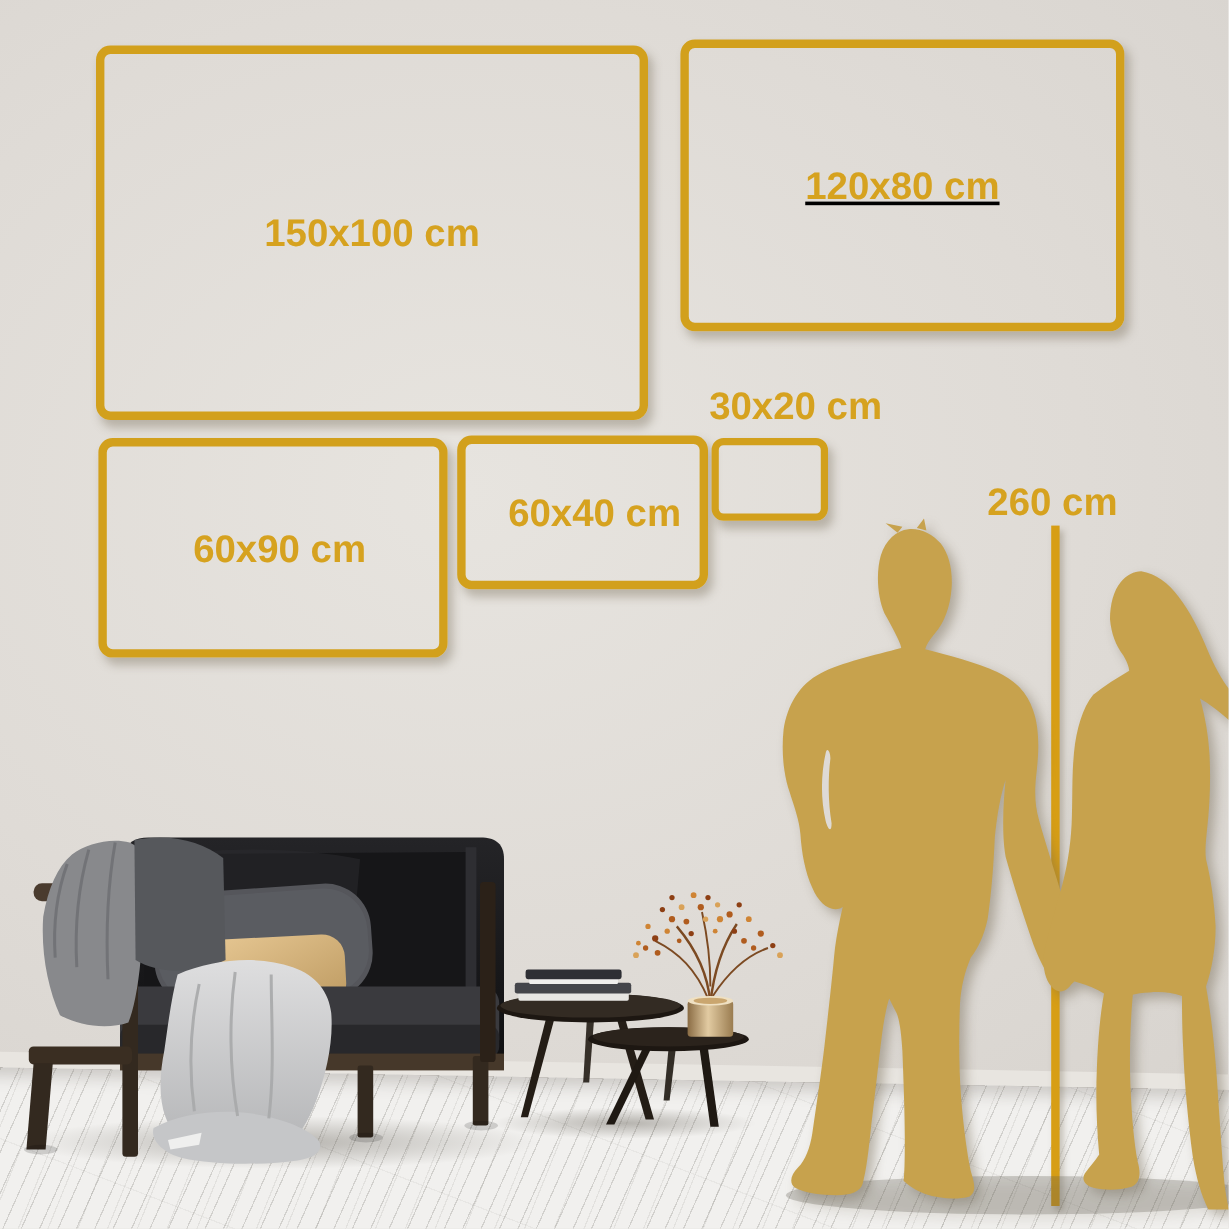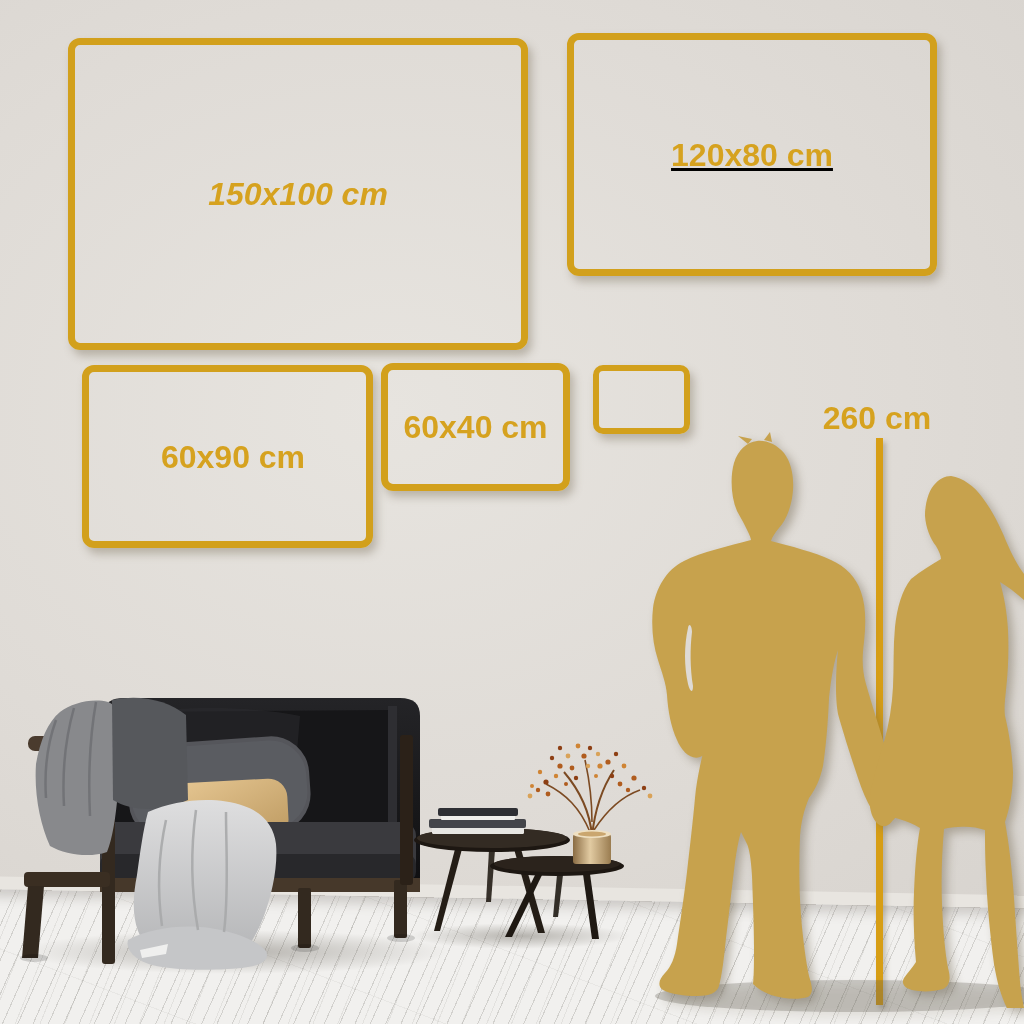--- a/index.html
+++ b/index.html
@@ -12,24 +12,24 @@
   .floor{position:absolute;left:-30px;top:889px;width:1120px;height:240px;
     transform:rotate(1.05deg);transform-origin:0 0;background-color:#f1f0ee;
     background-image:
       repeating-linear-gradient(113deg, rgba(138,136,130,.30) 0 1px, rgba(0,0,0,0) 1px 14px),
       repeating-linear-gradient(111deg, rgba(160,158,152,.18) 0 1px, rgba(0,0,0,0) 1px 23px),
       repeating-linear-gradient(20deg, rgba(150,148,142,.10) 0 1px, rgba(0,0,0,0) 1px 90px);
     box-shadow:inset 0 7px 12px rgba(110,105,96,.28);z-index:1;}
   
   .frame{position:absolute;border:7px solid var(--gold-frame);border-radius:12px;
     box-shadow:4px 6px 8px rgba(105,95,72,.35);display:flex;align-items:center;justify-content:center;z-index:2;}
-  .frame-150{left:68px;top:38px;width:446px;height:298px;font-style:italic;}
+  .frame-150{left:80px;top:38px;width:446px;height:298px;}
   .frame-120{left:567px;top:33px;width:356px;height:229px;text-decoration:underline;}
   .frame-6090{left:82px;top:365px;width:266px;height:169px;padding-left:11px;}
-  .frame-6040{left:381px;top:363px;width:175px;height:114px;}
+  .frame-6040{left:381px;top:363px;width:175px;height:114px;padding-left:20px;}
   .frame-3020{left:593px;top:365px;width:85px;height:57px;border-width:6px;border-radius:10px;}
   .gold-label{font-weight:800;font-size:32px;line-height:32px;color:var(--gold-text);white-space:nowrap;}
   .floating-label{position:absolute;width:180px;text-align:center;z-index:2;}
   .label-3020{left:573px;top:322px;}
   .label-height{left:787px;top:402px;}
   .height-line{position:absolute;left:876px;top:438px;width:7px;height:567px;
     background:var(--gold-line);box-shadow:3px 4px 5px rgba(105,95,72,.35);z-index:2;}
   .layer{position:absolute;left:0;top:0;z-index:3;}
   .layer.couple{z-index:4;filter:drop-shadow(5px 5px 5px rgba(115,105,82,.45));}
 </style>
@@ -46,20 +46,21 @@
   </div>
   <div class="frame frame-120">
     <span class="gold-label">120x80 cm</span>
   </div>
   <div class="frame frame-6090">
     <span class="gold-label">60x90 cm</span>
   </div>
   <div class="frame frame-6040">
     <span class="gold-label">60x40 cm</span>
   </div>
+  <div class="gold-label floating-label label-3020">30x20 cm</div>
   <div class="frame frame-3020"></div>
 
   <div class="gold-label floating-label label-height">260 cm</div>
   <div class="height-line"></div>
 
   <svg class="layer" width="1024" height="1024" viewBox="0 0 1024 1024">
     <defs>
       <radialGradient id="shadowG" cx="50%" cy="50%" r="50%">
         <stop offset="0%" stop-color="rgba(85,80,70,0.38)"></stop>
           <stop offset="100%" stop-color="rgba(85,80,70,0)"></stop>

